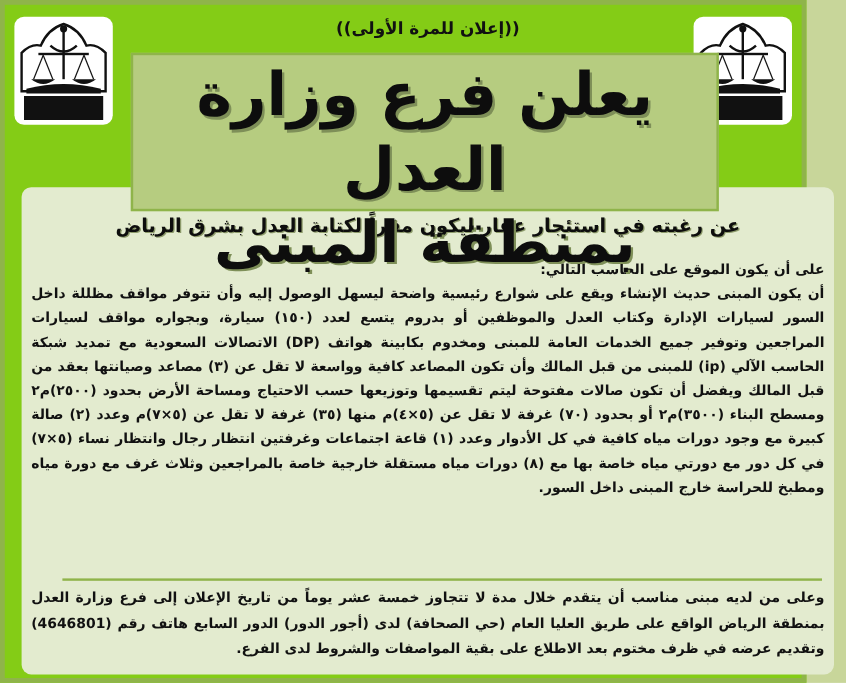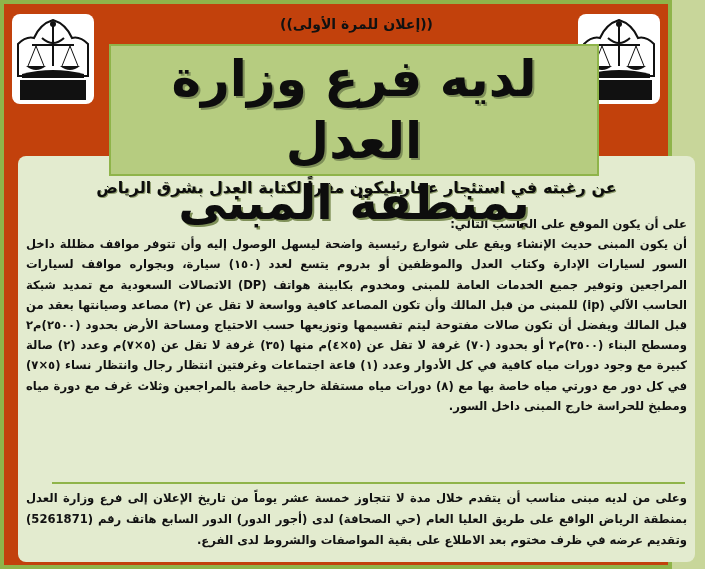--- a/index.html
+++ b/index.html
@@ -5,21 +5,21 @@
     html, body { margin:0; padding:0; }
     body {
       width:705px; height:569px; overflow:hidden;
       background:#c8d69a;
       font-family:"DejaVu Sans", sans-serif;
     }
     .frame {
       position:absolute; left:0; top:0; width:672px; height:569px;
       box-sizing:border-box;
       border:4px solid #8fb44a;
-      background:#c2410c;
+      background:#84cc16;
     }
     .logo {
       position:absolute; top:10px; width:82px; height:90px;
       background:#ffffff; border-radius:8px;
       display:flex; flex-direction:column; align-items:center; justify-content:flex-start;
       overflow:hidden;
     }
     .logo.left { left:8px; }
     .logo.right { right:8px; }
     .logo svg { display:block; }
@@ -104,29 +104,29 @@
       <path d="M14 52 Q24 60 34 52 Z" fill="#111"></path>
       <path d="M48 52 Q58 60 68 52 Z" fill="#111"></path>
       <path d="M10 60 Q41 52 72 60 L72 64 L10 64 Z" fill="#111"></path>
       <rect x="8" y="66" width="66" height="20" fill="#111"></rect>
     </svg>
   </div>
 
   <div class="first-notice">((إعلان للمرة الأولى))</div>
 
   <div class="title-box">
-    <div class="title-line1">لديه فرع وزارة العدل</div>
+    <div class="title-line1">يعلن فرع وزارة العدل</div>
     <div class="title-line2">بمنطقة المبنى</div>
   </div>
 
   <div class="content">
     <div class="subtitle">عن رغبته في استئجار عقار ليكون مقراً لكتابة العدل بشرق الرياض</div>
     <div class="body-text">
       <p>على أن يكون الموقع على الحاسب التالي:</p>
       <p>أن يكون المبنى حديث الإنشاء ويقع على شوارع رئيسية واضحة ليسهل الوصول إليه وأن تتوفر مواقف مظللة داخل السور لسيارات الإدارة وكتاب العدل والموظفين أو بدروم يتسع لعدد (١٥٠) سيارة، وبجواره مواقف لسيارات المراجعين وتوفير جميع الخدمات العامة للمبنى ومخدوم بكابينة هواتف (DP) الاتصالات السعودية مع تمديد شبكة الحاسب الآلي (ip) للمبنى من قبل المالك وأن تكون المصاعد كافية وواسعة لا تقل عن (٣) مصاعد وصيانتها بعقد من قبل المالك ويفضل أن تكون صالات مفتوحة ليتم تقسيمها وتوزيعها حسب الاحتياج ومساحة الأرض بحدود (٢٥٠٠)م٢ ومسطح البناء (٣٥٠٠)م٢ أو بحدود (٧٠) غرفة لا تقل عن (٥×٤)م منها (٣٥) غرفة لا تقل عن (٥×٧)م وعدد (٢) صالة كبيرة مع وجود دورات مياه كافية في كل الأدوار وعدد (١) قاعة اجتماعات وغرفتين انتظار رجال وانتظار نساء (٥×٧) في كل دور مع دورتي مياه خاصة بها مع (٨) دورات مياه مستقلة خارجية خاصة بالمراجعين وثلاث غرف مع دورة مياه ومطبخ للحراسة خارج المبنى داخل السور.</p>
     </div>
     <div class="divider"></div>
     <div class="footer-text">
-      <p>وعلى من لديه مبنى مناسب أن يتقدم خلال مدة لا تتجاوز خمسة عشر يوماً من تاريخ الإعلان إلى فرع وزارة العدل بمنطقة الرياض الواقع على طريق العليا العام (حي الصحافة) لدى (أجور الدور) الدور السابع هاتف رقم (5261871) وتقديم عرضه في ظرف مختوم بعد الاطلاع على بقية المواصفات والشروط لدى الفرع.</p>
+      <p>وعلى من لديه مبنى مناسب أن يتقدم خلال مدة لا تتجاوز خمسة عشر يوماً من تاريخ الإعلان إلى فرع وزارة العدل بمنطقة الرياض الواقع على طريق العليا العام (حي الصحافة) لدى (أجور الدور) الدور السابع هاتف رقم (4646801) وتقديم عرضه في ظرف مختوم بعد الاطلاع على بقية المواصفات والشروط لدى الفرع.</p>
     </div>
   </div>
 
 </div>
 
 </body></html>

